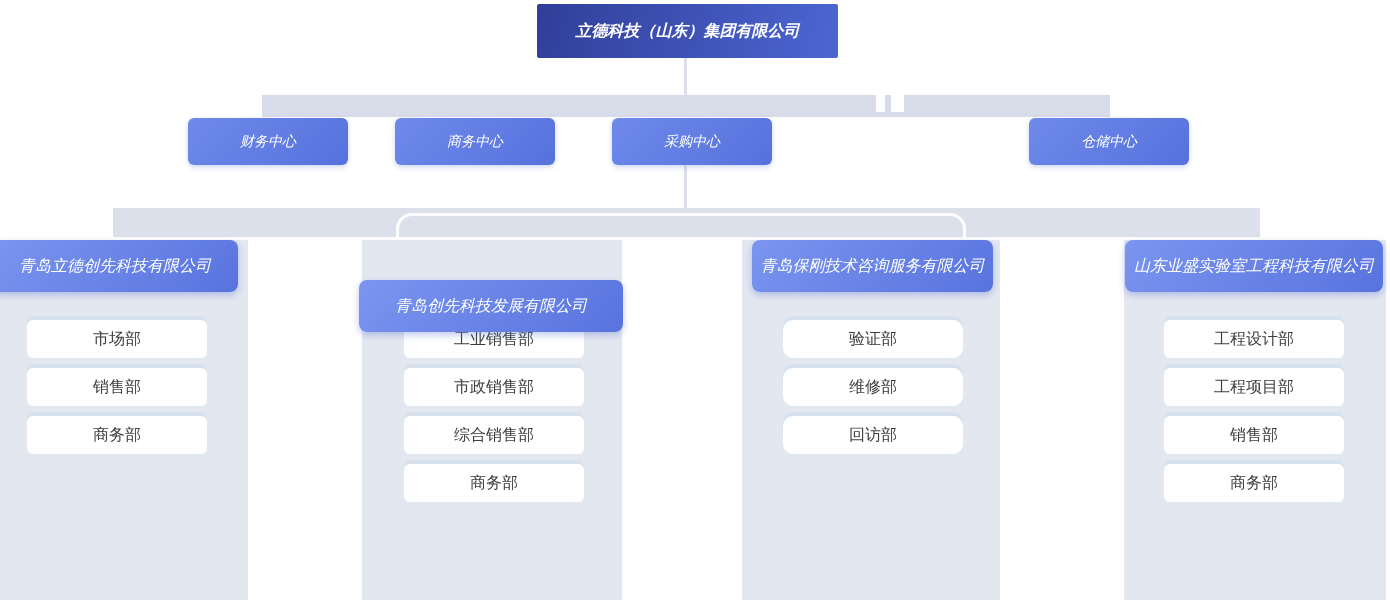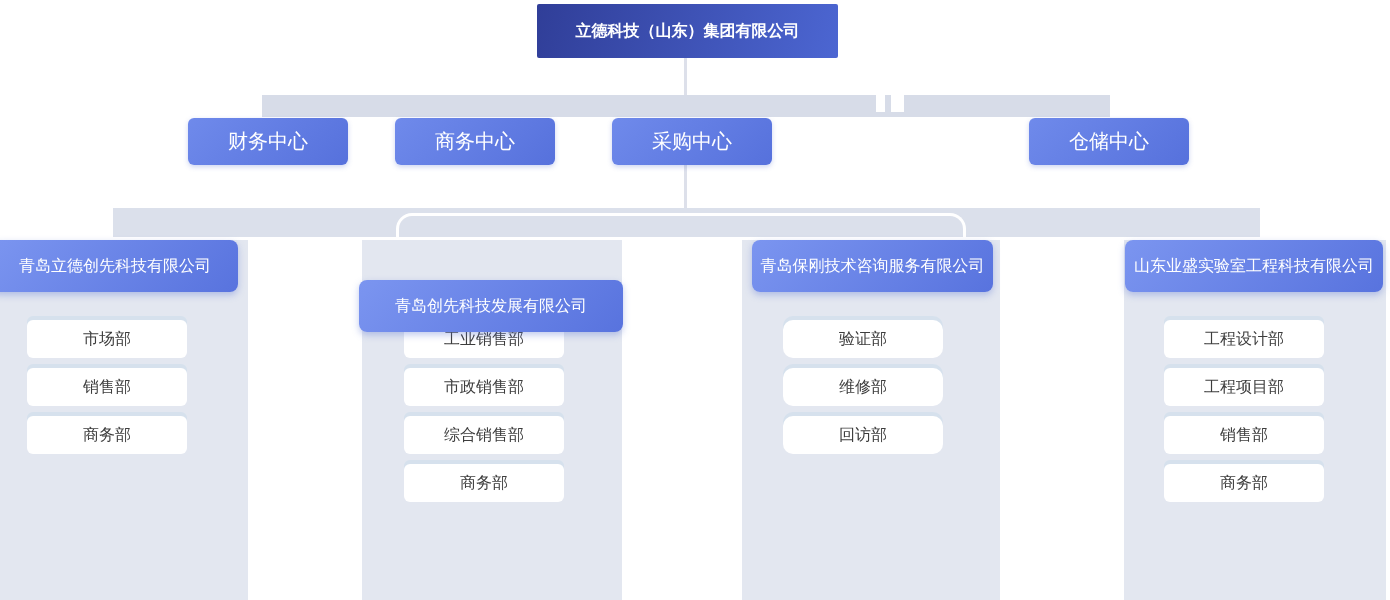--- a/index.html
+++ b/index.html
@@ -50,36 +50,37 @@
     z-index: 1;
   }
   
   .node {
     position: absolute;
     display: flex;
     align-items: center;
     justify-content: center;
     color: #ffffff;
     text-align: center;
+    font-style: italic;
   }
   .root-node {
     left: 537px; top: 4px;
     width: 301px; height: 54px;
     background: linear-gradient(105deg, #303e98 0%, #4c66d2 100%);
     font-size: 16px;
     font-weight: bold;
     border-radius: 2px;
     z-index: 2;
   }
   .center-node {
     top: 118px;
     width: 160px; height: 47px;
     background: linear-gradient(135deg, #6f8aeb 0%, #5671dc 100%);
     border-radius: 6px;
-    font-size: 20px;
+    font-size: 14px;
     box-shadow: 0 2px 5px rgba(90,115,210,0.30);
     z-index: 2;
   }
   .c0 { left: 188px; }
   .c1 { left: 395px; }
   .c2 { left: 612px; }
   .c3 { left: 819px; }
   .c4 { left: 1029px; }
   
   .panel {
@@ -101,21 +102,21 @@
     font-size: 16px;
     box-shadow: 0 3px 7px rgba(90,115,210,0.38);
     z-index: 3;
   }
   .h0 { left: -8px;   width: 246px; }
   .h1 { left: 359px;  width: 264px; margin-top: 40px; }
   .h2 { left: 752px;  width: 241px; }
   .h3 { left: 1125px; width: 258px; }
   .dept {
     position: absolute;
-    width: 160px; height: 38px;
+    width: 180px; height: 38px;
     background: #ffffff;
     border-radius: 6px;
     box-shadow: 0 -4px 0 #d6e1ed;
     display: flex;
     align-items: center;
     justify-content: center;
     font-size: 16px;
     color: #3d3d3d;
     z-index: 2;
   }

